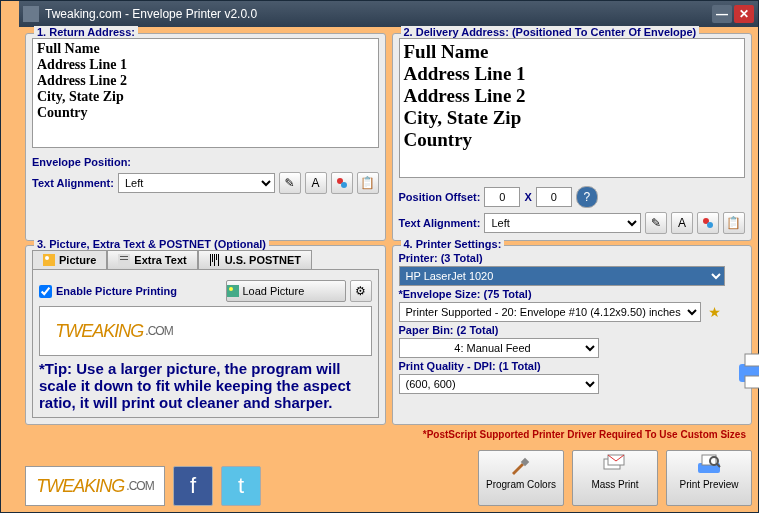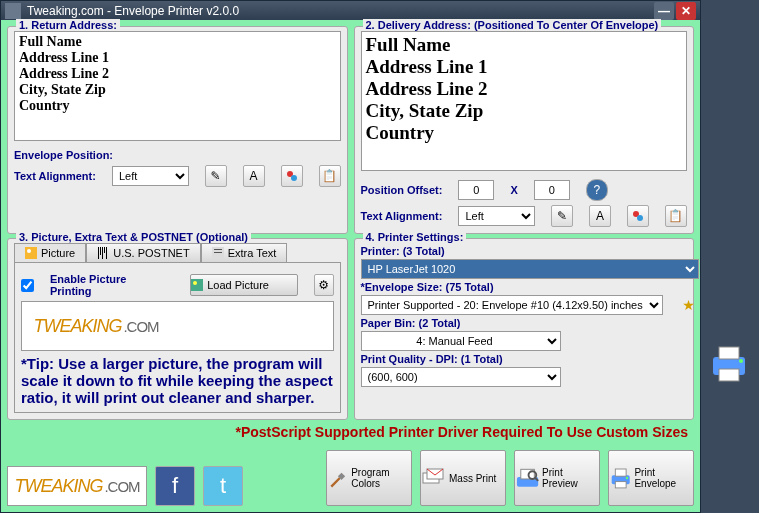--- a/index.html
+++ b/index.html
@@ -1,48 +1,48 @@
 <!DOCTYPE html>
 <html><head>
 <meta charset="utf-8">
 <style>
 * { box-sizing: border-box; margin: 0; padding: 0; font-family: "Segoe UI", Tahoma, sans-serif; }
 body { background: #3b4a5c; width: 759px; height: 513px; overflow: hidden; }
-.window { width: 701px; height: 513px; border: 1px solid #1a2a3a; background: #86efac; display: flex; flex-direction: column; }
+.window { width: 759px; height: 513px; border: 1px solid #1a2a3a; background: #fdba74; display: flex; flex-direction: column; padding-left: 18px; }
 .titlebar { height: 26px; background: linear-gradient(#4a5a6c,#2e3e50); display: flex; align-items: center; padding: 0 4px; color: #fff; font-size: 12px; }
 .titlebar .icon { width: 16px; height: 16px; background: #6a7a8c; margin-right: 6px; }
 .titlebar .spacer { flex: 1; }
 .titlebar .wbtn { width: 20px; height: 18px; margin-left: 2px; display: flex; align-items: center; justify-content: center; font-size: 12px; font-weight: bold; border-radius: 2px; cursor: pointer; }
 .titlebar .min { background: #5a6a7c; color: #fff; }
 .titlebar .close { background: #c83333; color: #fff; }
 .content { flex: 1; padding: 6px; display: flex; flex-direction: column; gap: 4px; }
 .row { display: flex; gap: 6px; }
 .group { border: 1px solid #a8a8a8; border-radius: 3px; padding: 4px 6px 6px 6px; background: #ececec; position: relative; }
 .group-title { position: absolute; top: -8px; left: 8px; background: #ececec; padding: 0 3px; font-size: 11px; font-weight: bold; color: #000080; }
 .ta { width: 100%; height: 110px; border: 1px solid #999; background: #fff; font-family: "Comic Sans MS", cursive; font-size: 14px; font-weight: bold; padding: 2px 4px; resize: none; overflow: auto; }
 .ta-big { font-size: 19px; height: 140px; }
-.formrow { display: flex; align-items: center; gap: 16px; margin-top: 4px; font-size: 11px; }
+.formrow { display: flex; align-items: center; gap: 4px; margin-top: 4px; font-size: 11px; }
 .formrow label { font-weight: bold; color: #000080; white-space: nowrap; }
 select, input[type=text] { border: 1px solid #999; background: #fff; font-size: 11px; height: 20px; padding: 0 2px; }
 .iconbtn { width: 22px; height: 22px; border: 1px solid #aaa; background: linear-gradient(#fff,#ddd); border-radius: 2px; display: flex; align-items: center; justify-content: center; cursor: pointer; font-size: 12px; }
 .numbox { width: 36px; text-align: center; }
 .tabs { display: flex; border-bottom: 1px solid #999; }
-.tab { padding: 3px 10px; font-size: 11px; font-weight: normal; border: 1px solid #999; border-bottom: none; background: linear-gradient(#f6f6f6,#d8d8d8); cursor: pointer; display: flex; align-items: flex-end; gap: 4px; }
+.tab { padding: 3px 10px; font-size: 11px; font-weight: bold; border: 1px solid #999; border-bottom: none; background: linear-gradient(#f6f6f6,#d8d8d8); cursor: pointer; display: flex; align-items: flex-end; gap: 4px; }
 .tab.active { background: #e4e4e4; }
 .tabbody { border: 1px solid #999; border-top: none; padding: 6px; }
 .tip { font-size: 15px; font-weight: bold; color: #000080; margin-top: 4px; }
 .btn { border: 1px solid #999; background: linear-gradient(#fafafa,#d6d6d6); border-radius: 2px; font-size: 11px; display: flex; align-items: center; justify-content: flex-start; gap: 4px; cursor: pointer; }
 .loadpic { width: 120px; height: 22px; }
 .brandimg { border: 1px solid #999; background: #fff; width: 140px; height: 40px; display: flex; align-items: center; justify-content: center; font-family: Impact, sans-serif; font-style: italic; font-size: 18px; letter-spacing: -1px; }
 .brandimg span.t { color: #d48a00; }
-.brandimg span.c { color: #666; font-size: 15px; font-style: normal; margin-left: 2px; }
+.brandimg span.c { color: #666; font-size: 12px; font-style: normal; margin-left: 2px; }
 .footer { display: flex; align-items: flex-end; padding: 4px 6px 6px 6px; gap: 8px; }
-.bigbtn { width: 86px; height: 56px; font-size: 10px; gap: 2px; }
+.bigbtn { width: 86px; height: 56px; flex-direction: column; font-size: 10px; gap: 2px; }
 .bigbtn svg { width: 26px; height: 26px; }
-.redtxt { color: #b00000; font-size: 14px; font-weight: bold; }
+.redtxt { color: #b00000; font-size: 10px; font-weight: bold; }
 .sel-hl { background: #3a6ea5; color: #fff; }
 .starbtn { width: 20px; height: 20px; display: flex; align-items: center; justify-content: center; font-size: 14px; color: #d4a000; cursor: pointer; }
 .section4 .formrow { margin-top: 2px; }
 .section4 select { flex: 1; }
 .printicon { width: 48px; height: 48px; }
 .sglyph { width:12px; height:12px; }
 </style>
 </head>
 <body>
 
@@ -120,35 +120,35 @@
         <div class="tabs">
           <div class="tab active">
             <svg class="sglyph" viewBox="0 0 12 12">
                 <rect width="12" height="12" fill="#f7b731"></rect>
                 <circle cx="4" cy="4" r="2" fill="#fff"></circle>
               </svg>
             <span>Picture</span>
           </div>
           <div class="tab">
             <svg class="sglyph" viewBox="0 0 12 12">
+                <rect width="12" height="12" fill="#ddd"></rect>
+                <rect x="2" y="2" width="8" height="1" fill="#555"></rect>
+                <rect x="2" y="5" width="8" height="1" fill="#555"></rect>
+              </svg>
+            <span>Extra Text</span>
+          </div>
+          <div class="tab">
+            <svg class="sglyph" viewBox="0 0 12 12">
                 <rect x="1" width="1" height="12"></rect>
                 <rect x="3" width="1" height="8"></rect>
                 <rect x="5" width="1" height="12"></rect>
                 <rect x="7" width="1" height="6"></rect>
                 <rect x="9" width="1" height="12"></rect>
               </svg>
             <span>U.S. POSTNET</span>
-          </div>
-          <div class="tab">
-            <svg class="sglyph" viewBox="0 0 12 12">
-                <rect width="12" height="12" fill="#ddd"></rect>
-                <rect x="2" y="2" width="8" height="1" fill="#555"></rect>
-                <rect x="2" y="5" width="8" height="1" fill="#555"></rect>
-              </svg>
-            <span>Extra Text</span>
           </div>
         </div>
         <div class="tabbody">
           <div class="formrow">
             <input type="checkbox" checked="" style="">
             <span style="font-weight:bold;color:#000080;">Enable Picture Printing</span>
             <div style="flex:1"></div>
             <div class="btn loadpic">
               <svg class="sglyph" viewBox="0 0 12 12">
                   <rect width="12" height="12" fill="#4a8"></rect>
@@ -238,23 +238,14 @@
     </div>
     <div class="btn bigbtn">
       <svg viewBox="0 0 26 26">
           <rect x="2" y="12" width="22" height="10" rx="2" fill="#59f"></rect>
           <rect x="6" y="4" width="14" height="10" fill="#fff" stroke="#888"></rect>
           <circle cx="18" cy="10" r="4" fill="none" stroke="#555" stroke-width="2"></circle>
           <line x1="21" y1="13" x2="24" y2="16" stroke="#555" stroke-width="2"></line>
         </svg>
       <span>Print Preview</span>
     </div>
-    <div class="btn bigbtn">
-      <svg viewBox="0 0 26 26">
-          <rect x="3" y="10" width="20" height="10" rx="2" fill="#59f"></rect>
-          <rect x="7" y="3" width="12" height="8" fill="#fff" stroke="#888"></rect>
-          <rect x="7" y="17" width="12" height="7" fill="#fff" stroke="#888"></rect>
-          <circle cx="20" cy="13" r="1.3" fill="#6f6"></circle>
-        </svg>
-      <span>Print Envelope</span>
-    </div>
   </div>
 </div>
 
 </body></html>

